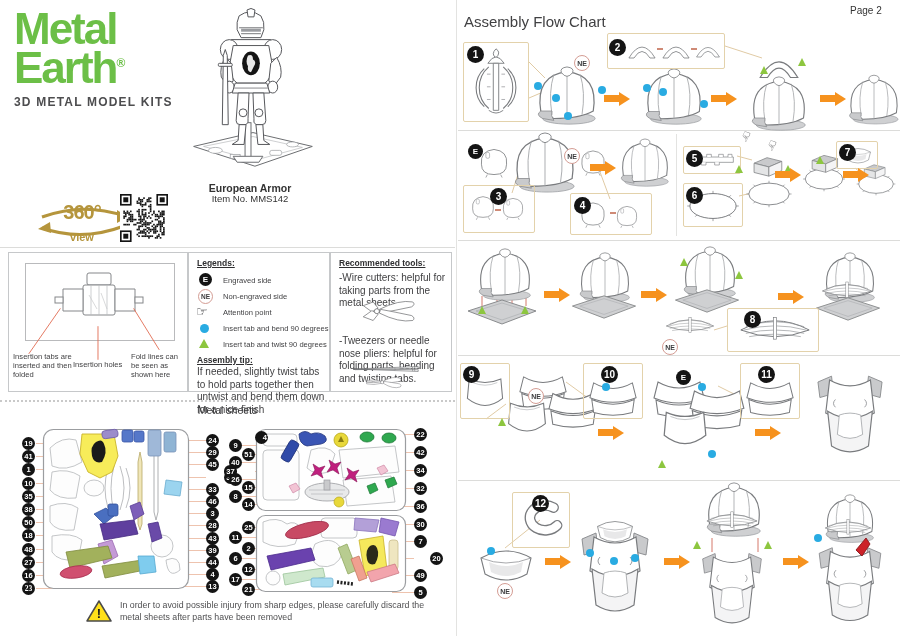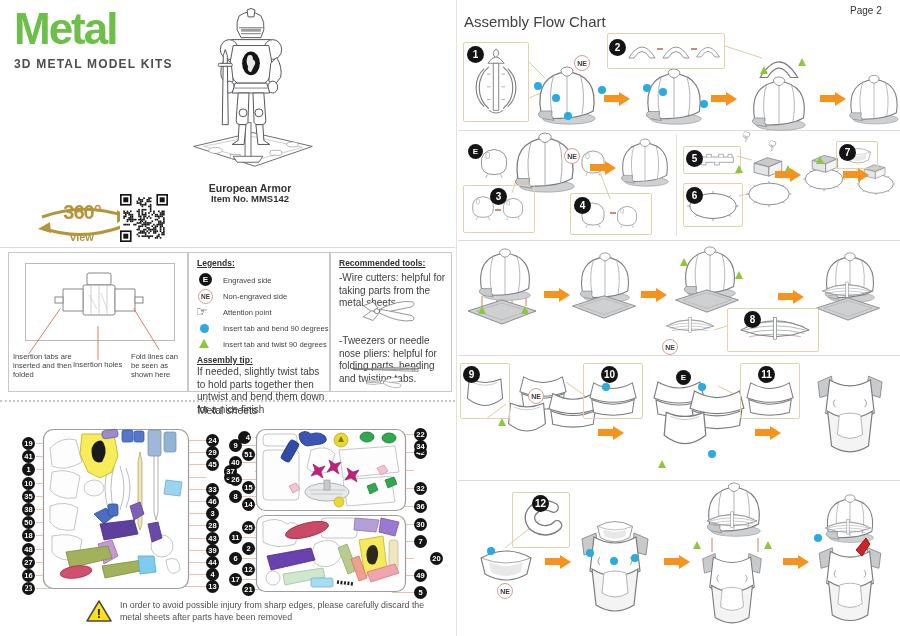--- a/index.html
+++ b/index.html
@@ -21,21 +21,21 @@
 .arrow-o{position:absolute;width:15px;height:7px;background:#f6921e;z-index:5}
 .arrow-o::after{content:"";position:absolute;left:15px;top:-3.5px;width:0;height:0;border-left:11px solid #f6921e;border-top:7px solid transparent;border-bottom:7px solid transparent}
 .plead{position:absolute;height:1px;background:#eec3ae;z-index:1}
 .fig{position:absolute;z-index:2}
 .logo{position:absolute;left:14px;top:10px;width:160px}
 .logo-l{font-weight:bold;font-size:44px;line-height:.88;letter-spacing:-2px;color:#6cbf47}
 .reg{font-size:12px;vertical-align:super;color:#6cbf47}
 .tagline{margin-top:8px;font-weight:bold;font-size:12px;letter-spacing:1.2px;color:#4d4d4f}
 .prod{position:absolute;left:158px;top:182px;width:184px;text-align:center;color:#333;line-height:1.15}
 .prod .nm{font-size:10.5px;font-weight:bold}
-.prod .it{font-size:9.5px;font-weight:bold}
+.prod .it{font-size:9.5px;font-weight:normal}
 .b360{position:absolute;left:34px;top:198px;width:96px;height:46px}
 .b360 .t1{position:absolute;left:0;right:0;top:3px;text-align:center;font-size:20px;font-weight:bold;color:#b5953c;letter-spacing:-1px}
 .b360 .t2{position:absolute;left:0;right:0;bottom:1px;text-align:center;font-size:11px;font-weight:bold;color:#b5953c}
 .rec{position:absolute;left:172px;top:205px;width:285px;font-size:9px;line-height:12px;color:#8c8c8c}
 .rec .url{color:#f0a335;font-weight:bold}
 .panel{position:absolute;border:1px solid #c6c8ca;background:#fff}
 .ptitle{position:absolute;font-size:8.5px;font-weight:bold;color:#2f2f31;text-decoration:underline}
 .ptext{position:absolute;font-size:10px;color:#3f3f41;line-height:1.25}
 .leg-label{position:absolute;font-size:7.6px;color:#3f3f41}
 .dlabel{position:absolute;font-size:7.6px;color:#3f3f41;line-height:1.18}
@@ -124,20 +124,21 @@
   <path d="M14,8 Q35,20 56,8 L60,42 Q35,56 10,42 Z" fill="#fff" stroke="#797b7e" stroke-width="1.2"></path>
   <path d="M12,40 Q35,54 58,40 L54,76 Q35,88 16,76 Z" fill="#f4f4f5" stroke="#797b7e" stroke-width="1.2"></path>
   <path d="M20,28 q-4,4 0,8 M50,28 q4,4 0,8" fill="none" stroke="#909295" stroke-width="0.9"></path>
   <path d="M24,44 Q35,40 46,44 L48,64 Q35,72 22,64 Z" fill="#fff" stroke="#a8aaad" stroke-width="0.9"></path>
 </symbol>
 </defs>
 </svg>
 
 <div class="logo">
   <div class="logo-l">Metal</div>
+  <div class="logo-l"><span>Earth</span><span class="reg">®</span></div>
   <div class="tagline">3D METAL MODEL KITS</div>
 </div>
 
 <svg class="fig" style="left:175px;top:6px;width:150px;height:178px" viewBox="0 0 150 180">
   <path d="M18,142 L78,128 L138,142 L80,162 Z" fill="#fff" stroke="#6a6c6f"></path>
   <path d="M28,142 L78,132 L128,143 L80,156 Z" fill="none" stroke="#b8babd" stroke-width="0.7"></path>
   <ellipse cx="40" cy="146" rx="7" ry="3" fill="#fff" stroke="#9a9ca0" stroke-width="0.7"></ellipse>
   <rect x="95" y="146" width="12" height="5" rx="2" fill="#fff" stroke="#9a9ca0" stroke-width="0.7"></rect>
   <ellipse cx="118" cy="140" rx="6" ry="2.5" fill="#fff" stroke="#9a9ca0" stroke-width="0.7"></ellipse>
   <rect x="55" y="150" width="10" height="4" fill="#fff" stroke="#9a9ca0" stroke-width="0.7"></rect>
@@ -912,21 +913,21 @@
     <div class="badge-part" style="left: 206px; top: 531.6px;">43</div>
     <div class="plead" style="left: 166px; top: 549.8px; width: 40px;"></div>
     <div class="badge-part" style="left: 206px; top: 543.8px;">39</div>
     <div class="plead" style="left: 166px; top: 562px; width: 40px;"></div>
     <div class="badge-part" style="left: 206px; top: 556px;">44</div>
     <div class="plead" style="left: 166px; top: 574.2px; width: 40px;"></div>
     <div class="badge-part" style="left: 206px; top: 568.2px;">4</div>
     <div class="plead" style="left: 166px; top: 586.4px; width: 40px;"></div>
     <div class="badge-part" style="left: 206px; top: 580.4px;">13</div>
     <div class="plead" style="left: 255px; top: 437px; width: 33px;"></div>
-    <div class="badge-part" style="left: 238px; top: 431px; padding-left: 11px;">47</div>
+    <div class="badge-part" style="left: 255px; top: 431px; padding-left: 11px;">47</div>
     <div class="plead" style="left: 242px; top: 445.4px; width: 46px;"></div>
     <div class="badge-part" style="left: 229px; top: 439.4px;">9</div>
     <div class="plead" style="left: 255px; top: 453.8px; width: 33px;"></div>
     <div class="badge-part" style="left: 242px; top: 447.8px;">51</div>
     <div class="plead" style="left: 242px; top: 462.2px; width: 46px;"></div>
     <div class="badge-part" style="left: 229px; top: 456.2px;">40</div>
     <div class="plead" style="left: 255px; top: 470.6px; width: 33px;"></div>
     <div class="badge-part" style="left: 224px; top: 464.6px; border-radius: 6px;">37</div>
     <div class="plead" style="left: 242px; top: 479px; width: 46px;"></div>
     <div class="badge-part" style="left: 229px; top: 473px;">26</div>
@@ -934,21 +935,21 @@
     <div class="badge-part" style="left: 242px; top: 481.4px;">15</div>
     <div class="plead" style="left: 242px; top: 495.8px; width: 46px;"></div>
     <div class="badge-part" style="left: 229px; top: 489.8px;">8</div>
     <div class="plead" style="left: 255px; top: 504.2px; width: 33px;"></div>
     <div class="badge-part" style="left: 242px; top: 498.2px;">14</div>
     <div class="plead" style="left: 392px; top: 434px; width: 22px;"></div>
     <div class="badge-part" style="left: 414px; top: 428px;">22</div>
     <div class="plead" style="left: 392px; top: 452px; width: 22px;"></div>
     <div class="badge-part" style="left: 414px; top: 446px;">42</div>
     <div class="plead" style="left: 392px; top: 470px; width: 22px;"></div>
-    <div class="badge-part" style="left: 414px; top: 440px;">34</div>
+    <div class="badge-part" style="left: 414px; top: 464px;">34</div>
     <div class="plead" style="left: 392px; top: 488px; width: 22px;"></div>
     <div class="badge-part" style="left: 414px; top: 482px;">32</div>
     <div class="plead" style="left: 392px; top: 506px; width: 22px;"></div>
     <div class="badge-part" style="left: 414px; top: 500px;">36</div>
     <div class="plead" style="left: 255px; top: 527px; width: 33px;"></div>
     <div class="badge-part" style="left: 242px; top: 521px;">25</div>
     <div class="plead" style="left: 242px; top: 537.4px; width: 46px;"></div>
     <div class="badge-part" style="left: 229px; top: 531.4px;">11</div>
     <div class="plead" style="left: 255px; top: 547.8px; width: 33px;"></div>
     <div class="badge-part" style="left: 242px; top: 541.8px;">2</div>

